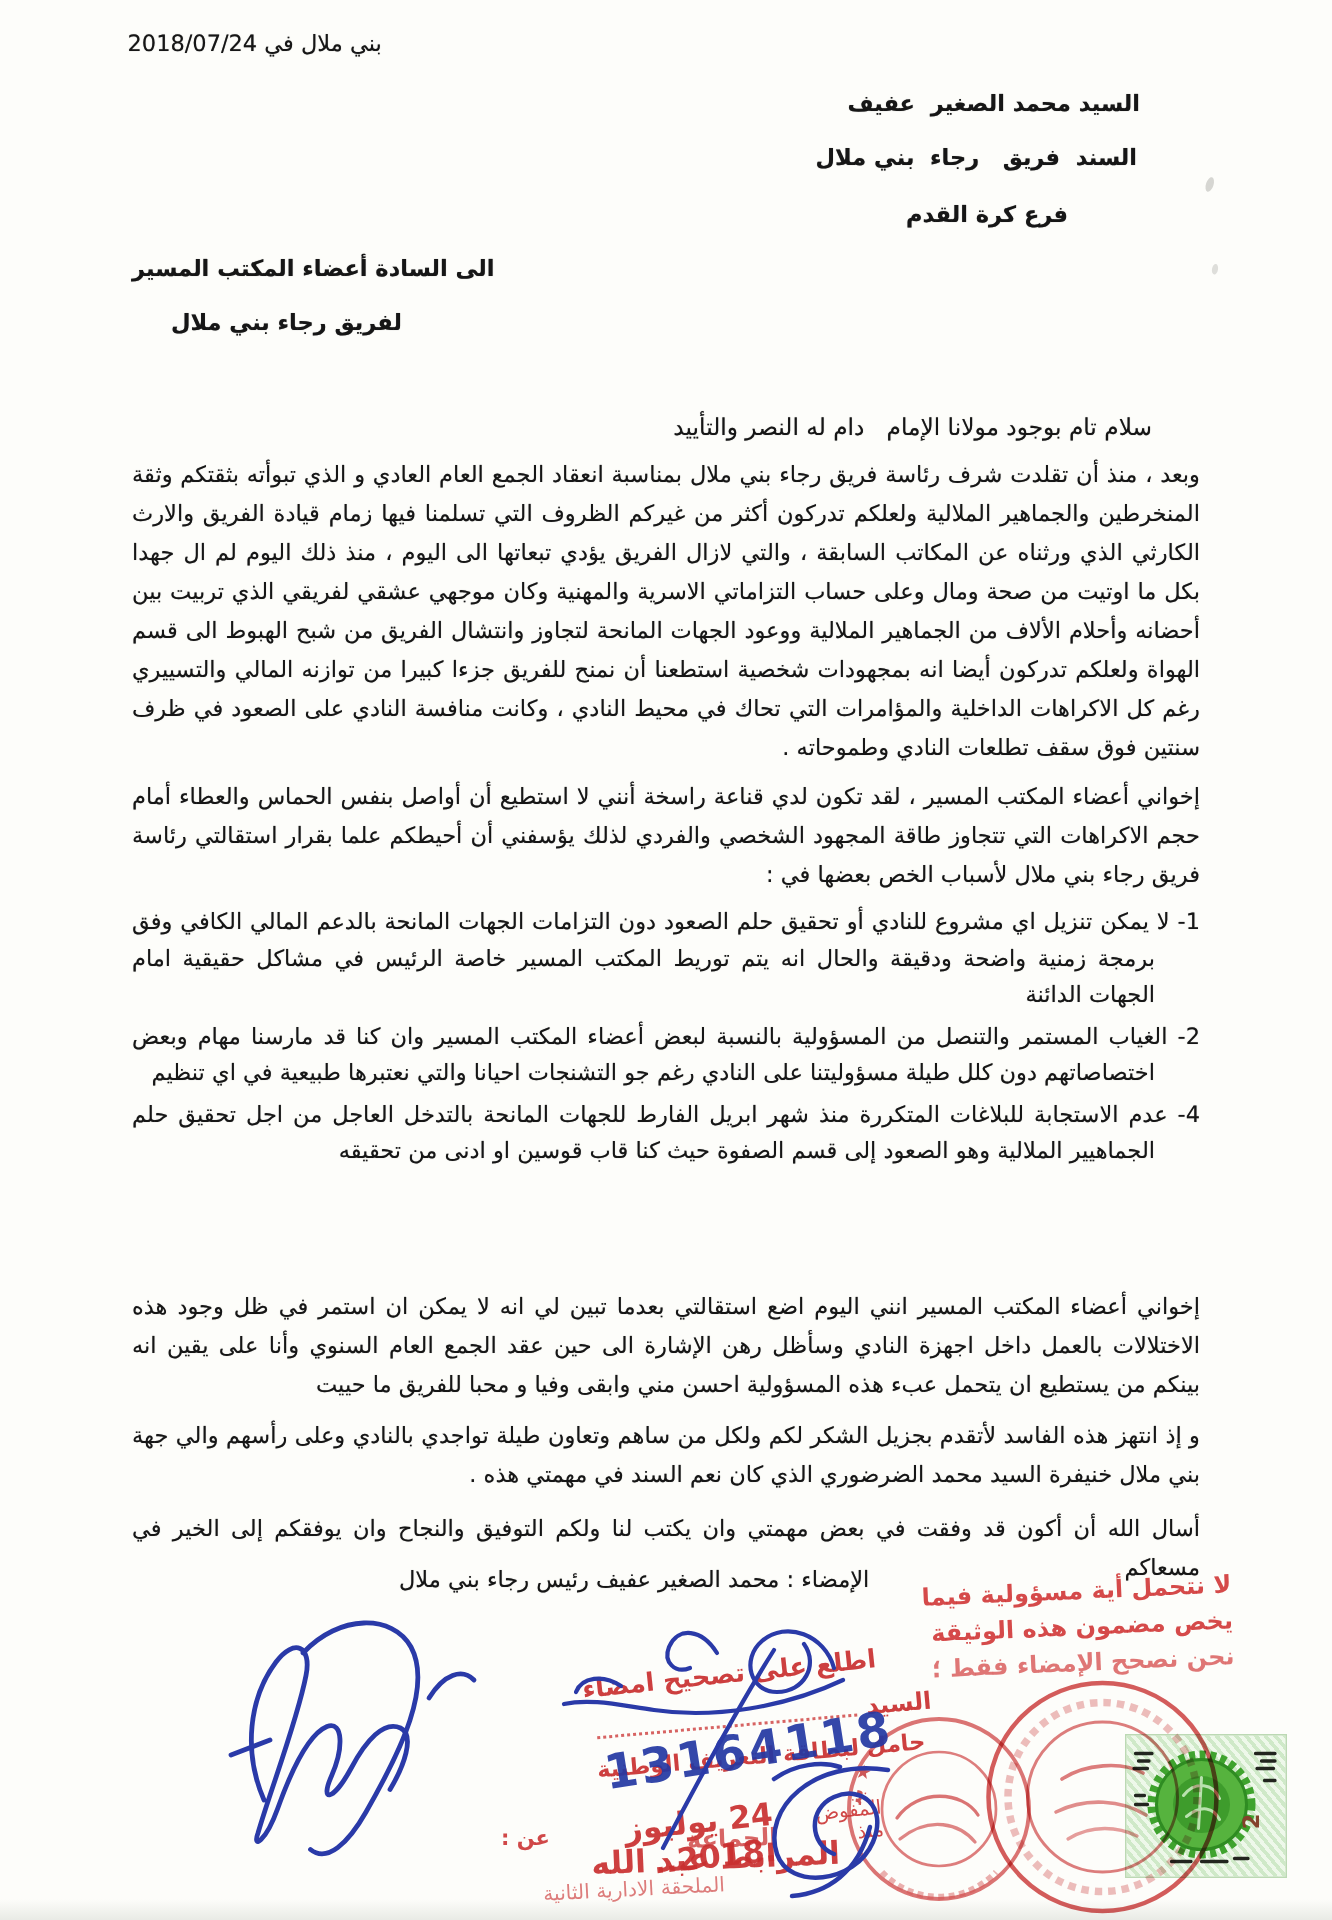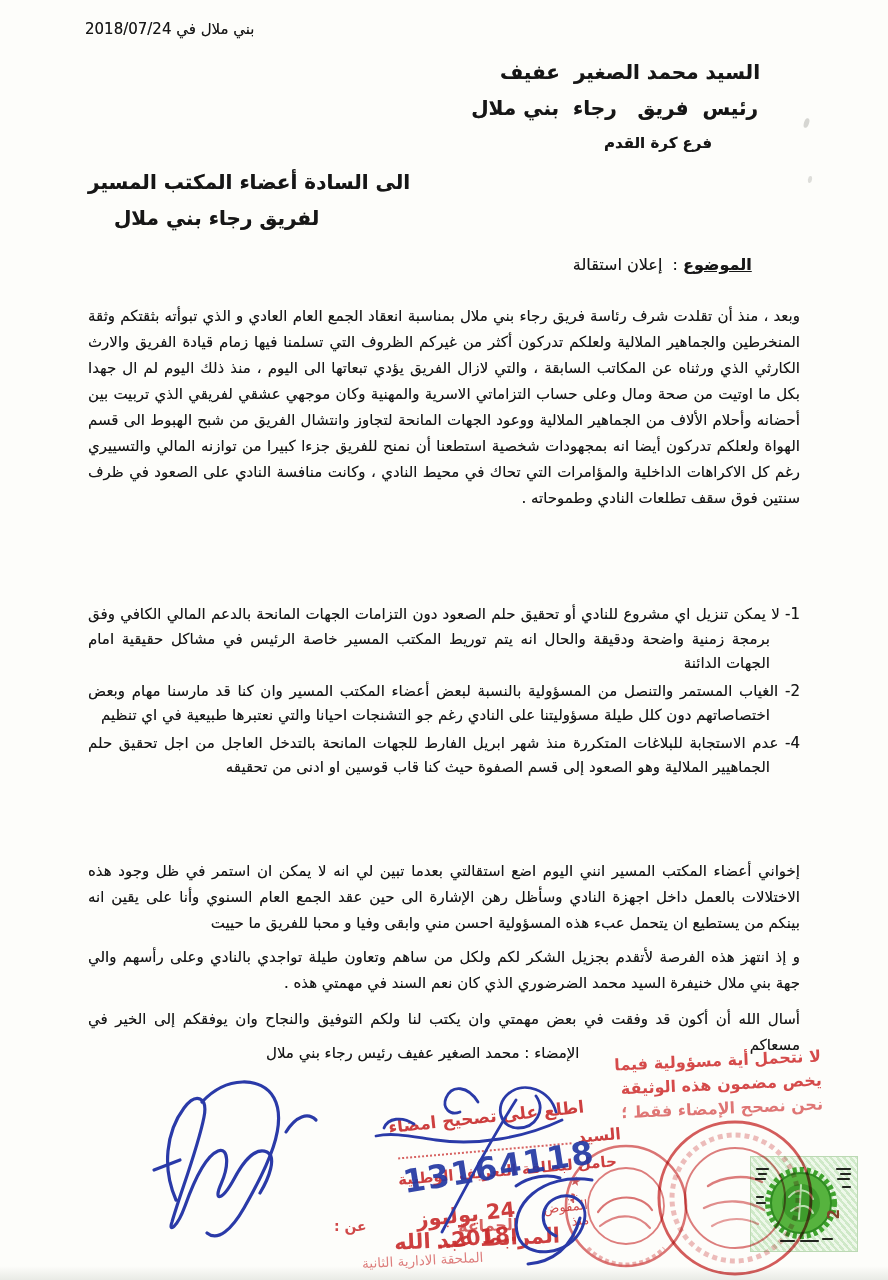--- a/index.html
+++ b/index.html
@@ -6,21 +6,21 @@
   body{
     width:888px;height:1280px;overflow:hidden;
     background:#fdfdfa;
     font-family:"DejaVu Sans",sans-serif;
     color:#161616;
   }
   .page{position:relative;width:888px;height:1280px;direction:rtl;}
   .abs{position:absolute;}
   .pre{white-space:pre-wrap;}
   .ink{color:#161616;text-shadow:0 0 .5px rgba(20,20,20,.55);}
-  .hdr{font-weight:bold;font-size:20px;}
+  .hdr{font-weight:bold;font-size:15px;}
   .body-par{
     left:88px;right:88px;
     font-size:15px;line-height:26px;
     text-align:justify;
     text-shadow:0 0 .45px rgba(20,20,20,.5);
   }
   .list-block{left:88px;right:88px;font-size:15px;line-height:24.5px;
     text-shadow:0 0 .45px rgba(20,20,20,.5);}
   .list-item{padding-right:30px;text-indent:-30px;text-align:justify;margin-bottom:3px;}
   .list-item .marker{display:inline;}
@@ -48,42 +48,41 @@
     background:linear-gradient(to bottom,rgba(0,0,0,0),rgba(140,150,135,.18));}
 </style>
 </head>
 <body>
 
 <div class="page">
 
   <div class="abs ink pre" style="left:85px;top:20px;font-size:15px;font-weight:500;">بني ملال في 2018/07/24</div>
 
   <div class="abs ink hdr pre" style="right:128px;top:60px;">السيد محمد الصغير  عفيف</div>
-  <div class="abs ink hdr pre" style="right:130px;top:96px;">رئيس  فريق   رجاء  بني ملال</div>
+  <div class="abs ink hdr pre" style="right:130px;top:96px;">السند  فريق   رجاء  بني ملال</div>
   <div class="abs ink hdr pre" style="right:176px;top:134px;font-size:15px;">فرع كرة القدم</div>
 
   <div class="abs ink hdr pre" style="left:88px;top:170px;">الى السادة أعضاء المكتب المسير</div>
   <div class="abs ink hdr pre" style="left:114px;top:206px;">لفريق رجاء بني ملال</div>
 
-  <div class="abs ink pre" style="right:116px;top:236px;font-size:16px;">
-    <span class="subject-label">الموضوع</span><span> :  </span><span>إعلان استقالة</span>
-  </div>
 
+  <div class="abs ink pre" style="right:120px;top:276px;font-size:15.5px;">سلام تام بوجود مولانا الإمام   دام له النصر والتأييد</div>
 
   <div class="abs body-par" style="top:303px;">وبعد ، منذ أن تقلدت شرف رئاسة  فريق رجاء بني ملال بمناسبة انعقاد الجمع العام العادي و الذي  تبوأته بثقتكم وثقة المنخرطين والجماهير الملالية ولعلكم تدركون أكثر من غيركم الظروف التي تسلمنا فيها زمام قيادة الفريق والارث الكارثي الذي ورثناه عن المكاتب السابقة ، والتي لازال الفريق يؤدي تبعاتها الى اليوم ، منذ ذلك اليوم لم ال جهدا بكل ما اوتيت من صحة ومال وعلى حساب التزاماتي الاسرية والمهنية وكان موجهي عشقي لفريقي الذي تربيت بين أحضانه وأحلام الألاف من الجماهير الملالية ووعود الجهات المانحة لتجاوز وانتشال الفريق من شبح الهبوط الى قسم الهواة ولعلكم تدركون أيضا انه بمجهودات شخصية استطعنا أن نمنح للفريق جزءا كبيرا من توازنه المالي والتسييري رغم كل الاكراهات الداخلية والمؤامرات التي تحاك في محيط النادي ،  وكانت منافسة النادي على الصعود  في ظرف سنتين فوق سقف تطلعات النادي وطموحاته .</div>
 
+  <div class="abs body-par" style="top:518px;">إخواني أعضاء المكتب المسير ، لقد تكون لدي قناعة راسخة أنني لا استطيع  أن أواصل بنفس الحماس والعطاء أمام حجم الاكراهات التي تتجاوز طاقة المجهود الشخصي والفردي  لذلك يؤسفني أن أحيطكم علما بقرار استقالتي رئاسة  فريق رجاء بني ملال لأسباب الخص بعضها في :</div>
 
   <div class="abs list-block" style="top:602px;">
     <div class="list-item"><span class="marker">1-</span> <span>لا يمكن تنزيل اي مشروع للنادي أو تحقيق حلم الصعود دون التزامات الجهات المانحة بالدعم المالي الكافي وفق برمجة زمنية واضحة ودقيقة والحال انه يتم توريط المكتب المسير خاصة الرئيس في مشاكل حقيقية امام الجهات الدائنة</span></div>
     <div class="list-item"><span class="marker">2-</span> <span>الغياب المستمر والتنصل من المسؤولية بالنسبة لبعض أعضاء المكتب المسير وان كنا قد مارسنا مهام وبعض اختصاصاتهم دون كلل طيلة مسؤوليتنا على النادي رغم جو التشنجات احيانا والتي نعتبرها طبيعية في اي تنظيم</span></div>
     <div class="list-item"><span class="marker">4-</span> <span>عدم الاستجابة للبلاغات المتكررة منذ شهر ابريل الفارط للجهات المانحة بالتدخل العاجل من اجل تحقيق حلم الجماهيير الملالية وهو الصعود إلى قسم الصفوة حيث كنا قاب قوسين او ادنى من تحقيقه</span></div>
   </div>
 
   <div class="abs body-par" style="top:858px;">إخواني أعضاء المكتب المسير انني اليوم اضع استقالتي بعدما تبين لي انه لا يمكن ان استمر في ظل وجود هذه الاختلالات بالعمل داخل اجهزة النادي وسأظل رهن الإشارة الى حين عقد الجمع العام السنوي وأنا على يقين انه بينكم من يستطيع ان يتحمل عبء هذه المسؤولية احسن مني وابقى وفيا و محبا للفريق ما حييت</div>
-  <div class="abs body-par" style="top:944px;">و إذ انتهز هذه الفرصة لأتقدم بجزيل الشكر لكم ولكل من ساهم وتعاون طيلة تواجدي بالنادي وعلى رأسهم والي جهة بني ملال خنيفرة السيد محمد الضرضوري الذي كان نعم السند في مهمتي هذه .</div>
+  <div class="abs body-par" style="top:944px;">و إذ انتهز هذه الفاسد لأتقدم بجزيل الشكر لكم ولكل من ساهم وتعاون طيلة تواجدي بالنادي وعلى رأسهم والي جهة بني ملال خنيفرة السيد محمد الضرضوري الذي كان نعم السند في مهمتي هذه .</div>
   <div class="abs body-par" style="top:1006px;">أسال الله أن أكون قد وفقت في بعض مهمتي وان يكتب لنا ولكم التوفيق والنجاح وان يوفقكم إلى الخير في مسعاكم</div>
 
   <div class="abs ink pre" style="left:266px;top:1044px;font-size:15px;">الإمضاء : محمد الصغير عفيف رئيس رجاء بني ملال</div>
 
   <div class="abs disclaimer" style="left:570px;top:1050px;z-index:3;">
     <div>لا نتحمل أية مسؤولية فيما</div>
     <div>يخص مضمون هذه الوثيقة</div>
     <div style="opacity:.75;">نحن نصحح الإمضاء فقط ؛</div>
   </div>
 

